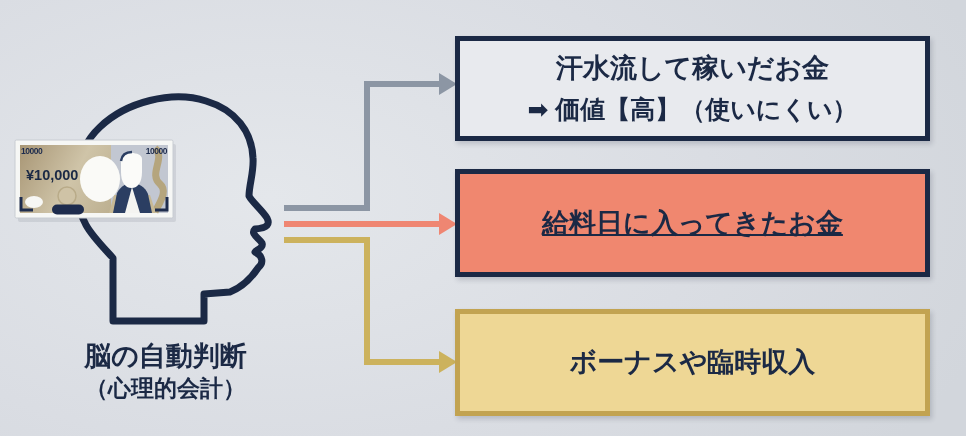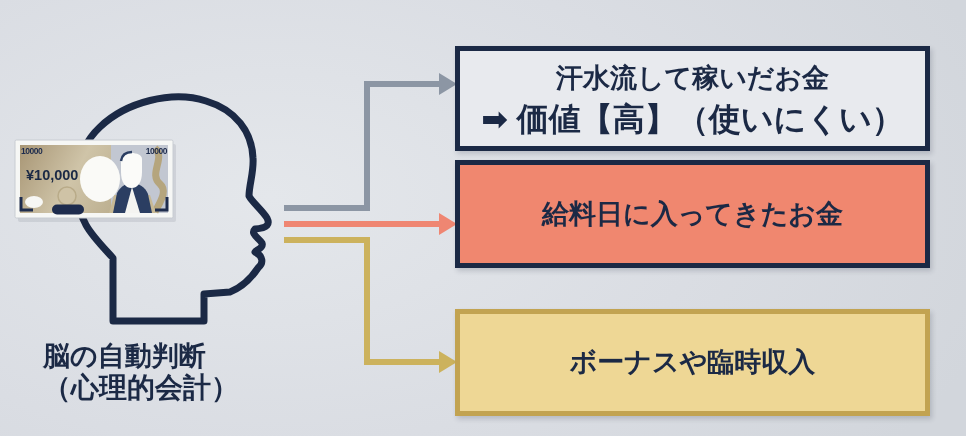--- a/index.html
+++ b/index.html
@@ -9,31 +9,31 @@
     background:radial-gradient(ellipse 760px 430px at 28% 45%, #e4e7eb 0%, var(--bg,#dadde3) 58%, #d2d6dc 100%);
     font-family:"Liberation Sans","DejaVu Sans",sans-serif;
   }
   svg.layer{position:absolute;left:0;top:0;}
   .box{
     position:absolute;left:455px;width:475px;box-sizing:border-box;
     border:5px solid;display:flex;flex-direction:column;align-items:center;justify-content:center;
     color:var(--navy,#1b2945);font-weight:bold;white-space:nowrap;
     box-shadow:2px 3px 5px rgba(25,35,55,.18);
   }
-  #box-earned{top:46px;height:105px;}
-  #box-payday{top:160px;height:108px;}
+  #box-earned{top:36px;height:105px;}
+  #box-payday{top:169px;height:108px;text-decoration:underline;}
   #box-bonus{top:309px;height:107px;}
   .box .l1{font-size:27px;line-height:41px;}
-  .box .l2{font-size:32px;line-height:41px;}
+  .box .l2{font-size:25px;line-height:41px;}
   .head-label{
-    position:absolute;left:43px;top:339px;width:245px;text-align:left;
+    position:absolute;left:43px;top:339px;width:245px;text-align:center;
     color:var(--navy,#1b2945);font-weight:bold;
   }
   .head-label .l1{font-size:27px;line-height:34px;}
-  .head-label .l2{font-size:28px;line-height:30px;}
+  .head-label .l2{font-size:23px;line-height:30px;}
 </style>
 </head>
 <body>
 
 <div class="stage">
 
   <svg class="layer" width="966" height="436" viewBox="0 0 966 436">
     <defs>
       <linearGradient id="noteTan" x1="0" y1="0" x2="1" y2="0.25">
         <stop offset="0" stop-color="#a89675"></stop>

